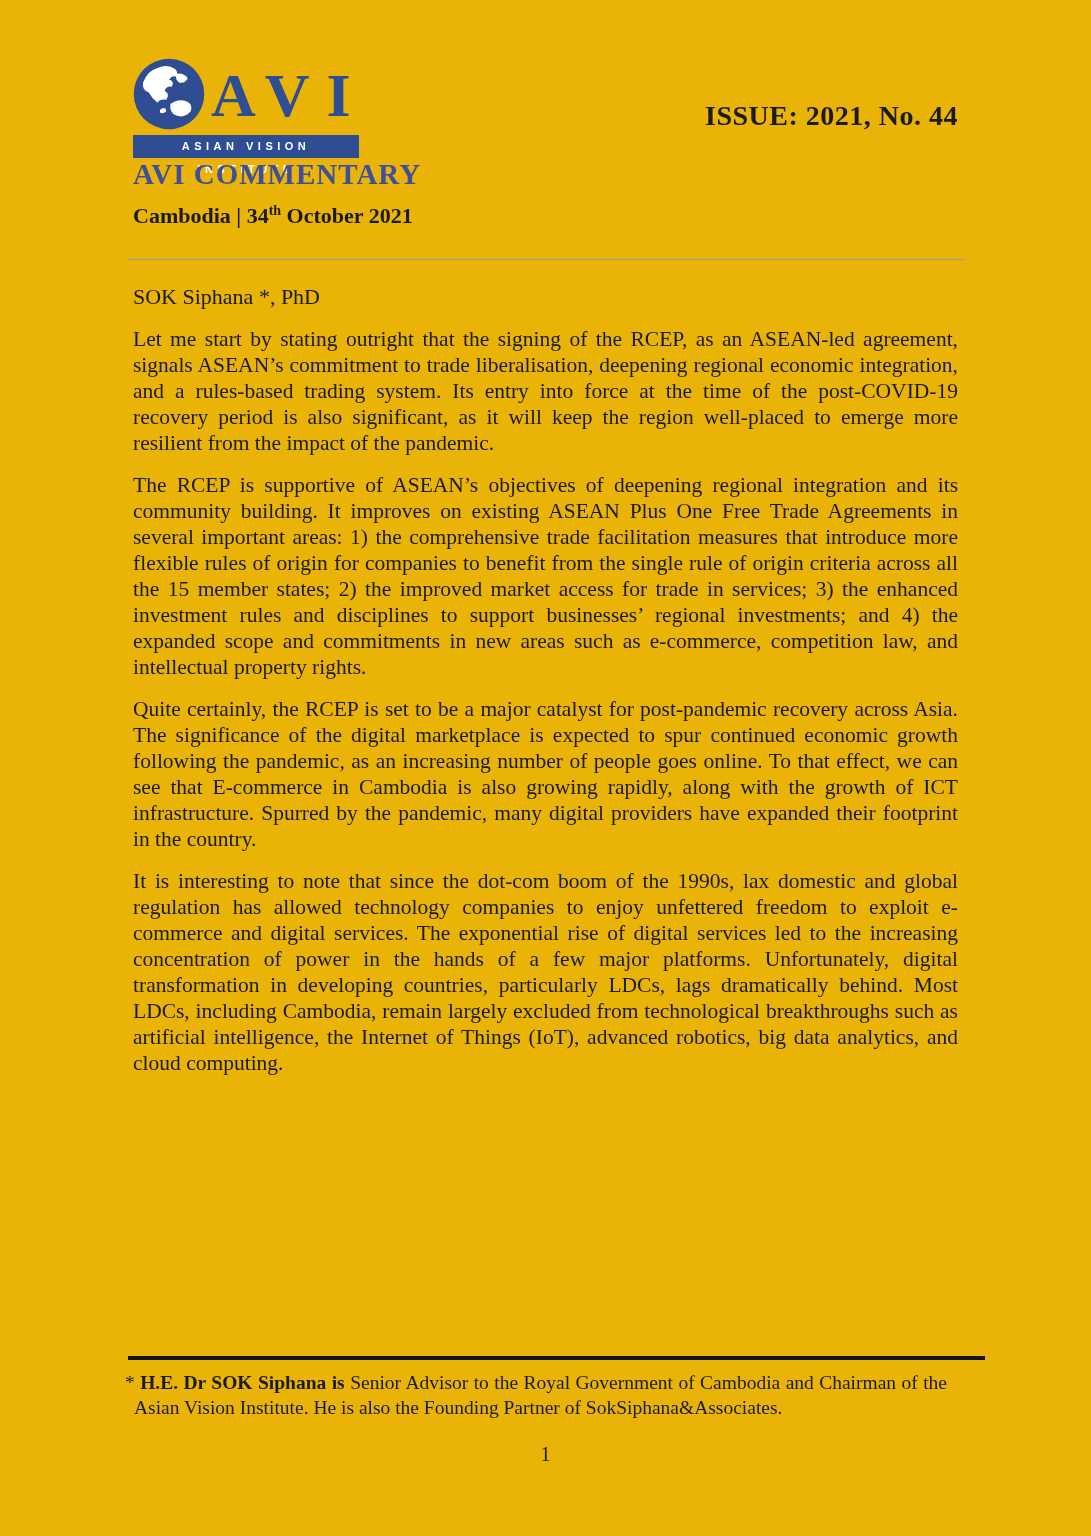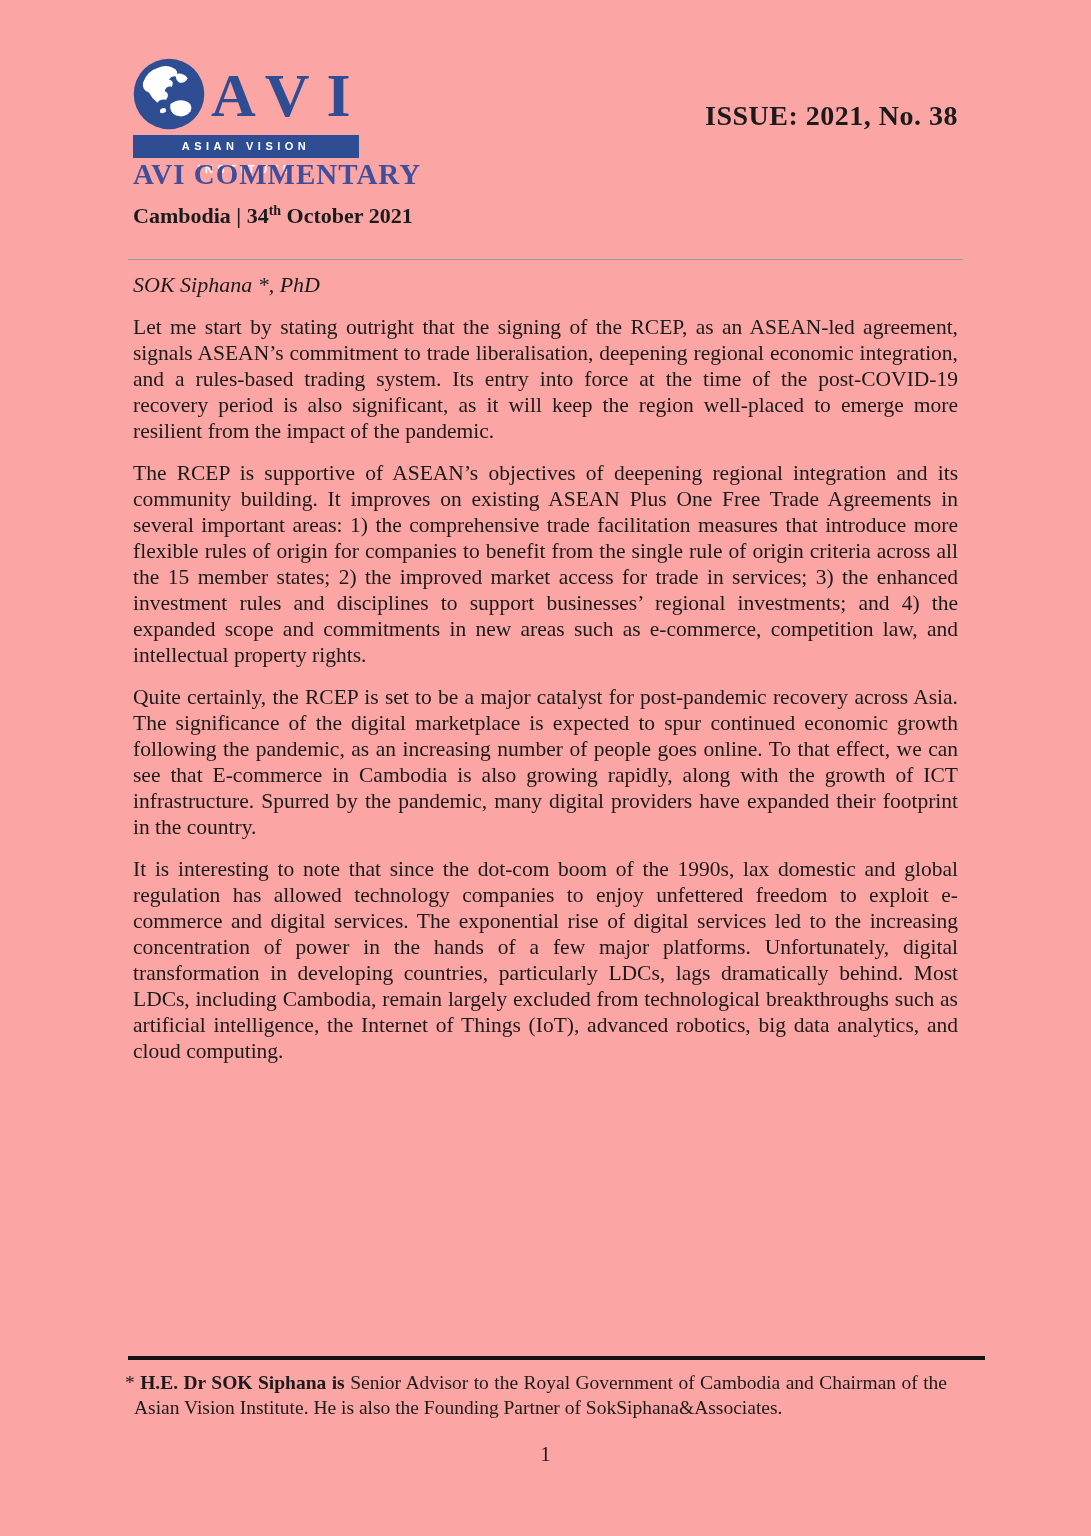--- a/index.html
+++ b/index.html
@@ -7,21 +7,21 @@
     --masthead-blue: #3f4f9b;
     --ink: #1b1b1b;
   }
   * { margin: 0; padding: 0; box-sizing: border-box; }
   html, body { background: #888; }
   .page {
     position: relative;
     width: 1091px;
     height: 1536px;
     margin: 0 auto;
-    background: #fca5a5;
+    background: #eab308;
     font-family: "Liberation Serif", serif;
     color: var(--ink);
     overflow: hidden;
   }
   .content { padding: 58px 133px 0 133px; }
 
   
   .header-row {
     display: flex;
     justify-content: space-between;
@@ -81,22 +81,21 @@
 
   
   .article-title {
     margin-top: 27px;
     font-size: 29px;
     font-weight: bold;
     line-height: 1.38;
     letter-spacing: 0.2px;
   }
   .byline {
-    margin-top: 12px;
-    font-style: italic;
+    margin-top: 24px;
     font-size: 22px;
   }
   .body-copy p {
     margin-top: 16px;
     font-size: 21.5px;
     line-height: 26px;
     text-align: justify;
   }
 
   
@@ -142,21 +141,21 @@
 
             <path d="M14 34 Q20 18 34 14 Q46 8 56 14 Q64 18 60 26 Q54 24 50 30 Q58 32 54 40 Q46 38 44 46 Q52 50 46 58 Q38 56 34 62 Q26 56 22 48 Q12 44 14 34 Z" fill="#ffffff"></path>
             <path d="M60 22 Q70 20 76 28 Q72 36 64 34 Q58 30 60 22 Z" fill="#ffffff"></path>
             <path d="M52 64 Q62 56 74 60 Q84 64 80 74 Q72 84 60 80 Q50 76 52 64 Z" fill="#ffffff"></path>
             <path d="M40 70 Q46 68 46 74 Q42 78 38 76 Q36 72 40 70 Z" fill="#ffffff"></path>
           </svg>
           <span class="logo-acronym">AVI</span>
         </div>
         <div class="logo-banner">ASIAN VISION INSTITUTE</div>
       </div>
-      <div class="issue">ISSUE: 2021, No. 38</div>
+      <div class="issue">ISSUE: 2021, No. 44</div>
     </div>
 
     <h1 class="masthead-title">AVI COMMENTARY</h1>
     <p class="dateline"><span>Cambodia | 34</span><sup>th</sup><span> October 2021</span></p>
 
     <hr class="rule-thin">
 
     <p class="byline">SOK Siphana *, PhD</p>
 
     <div class="body-copy">

